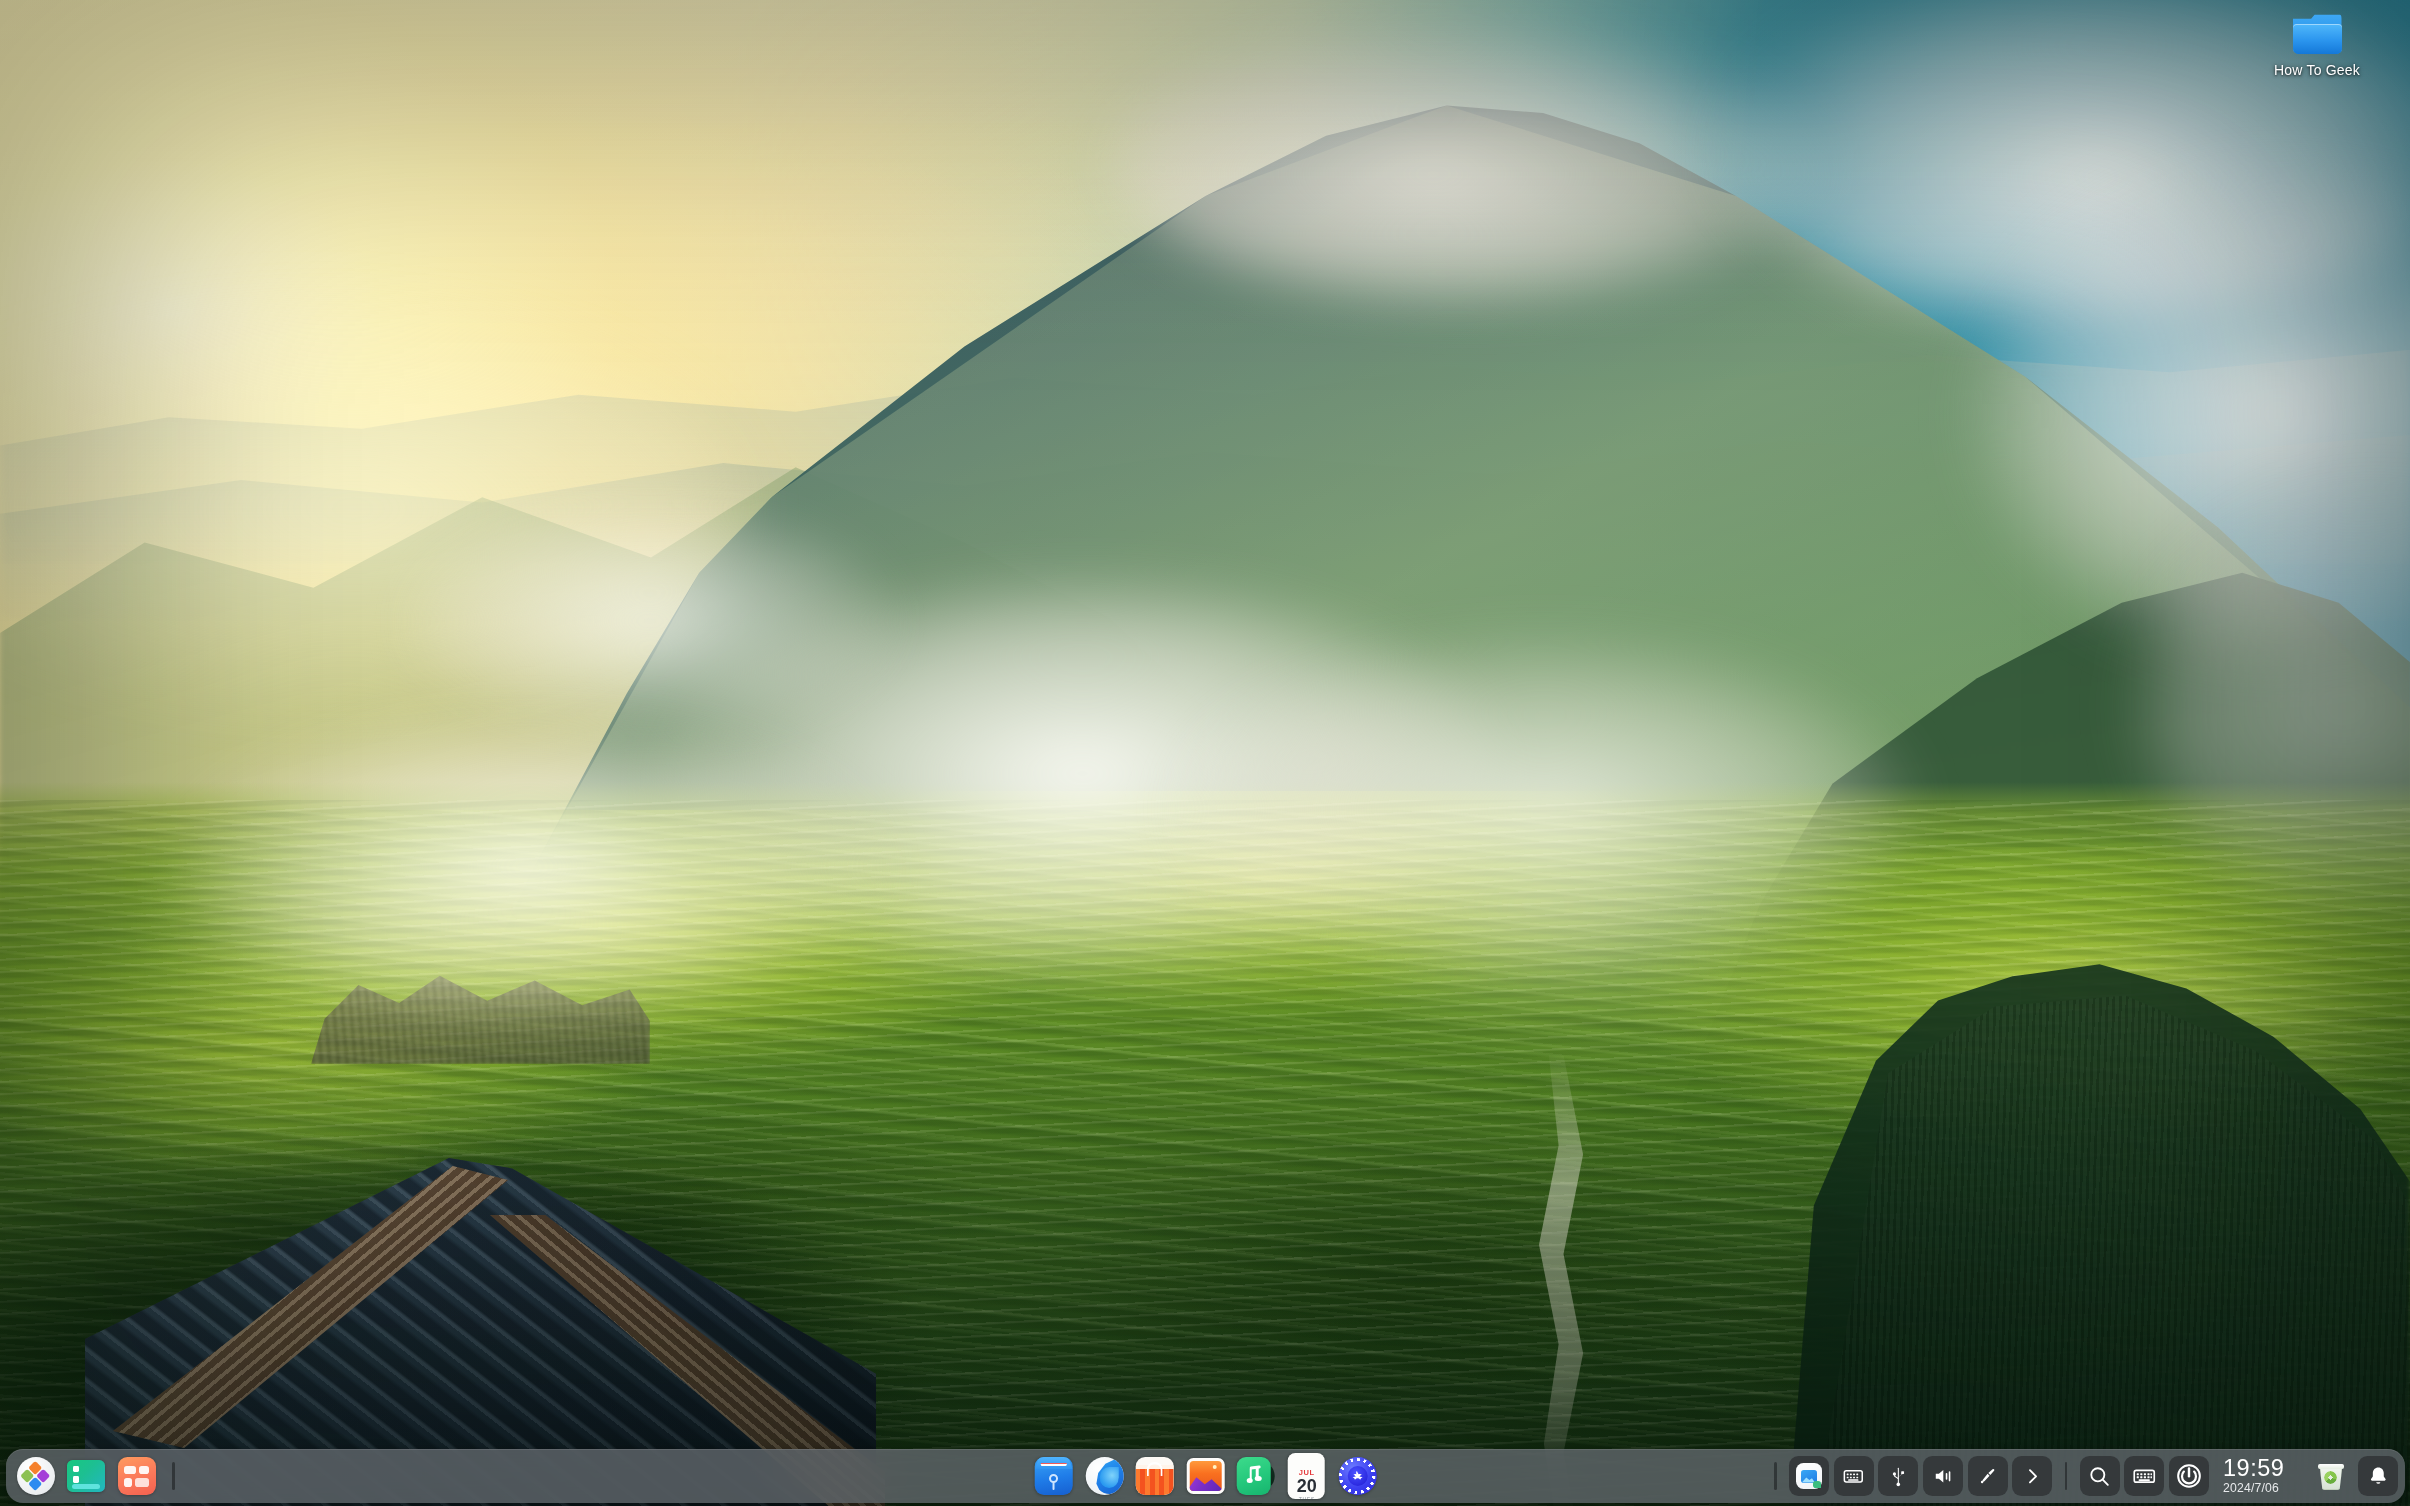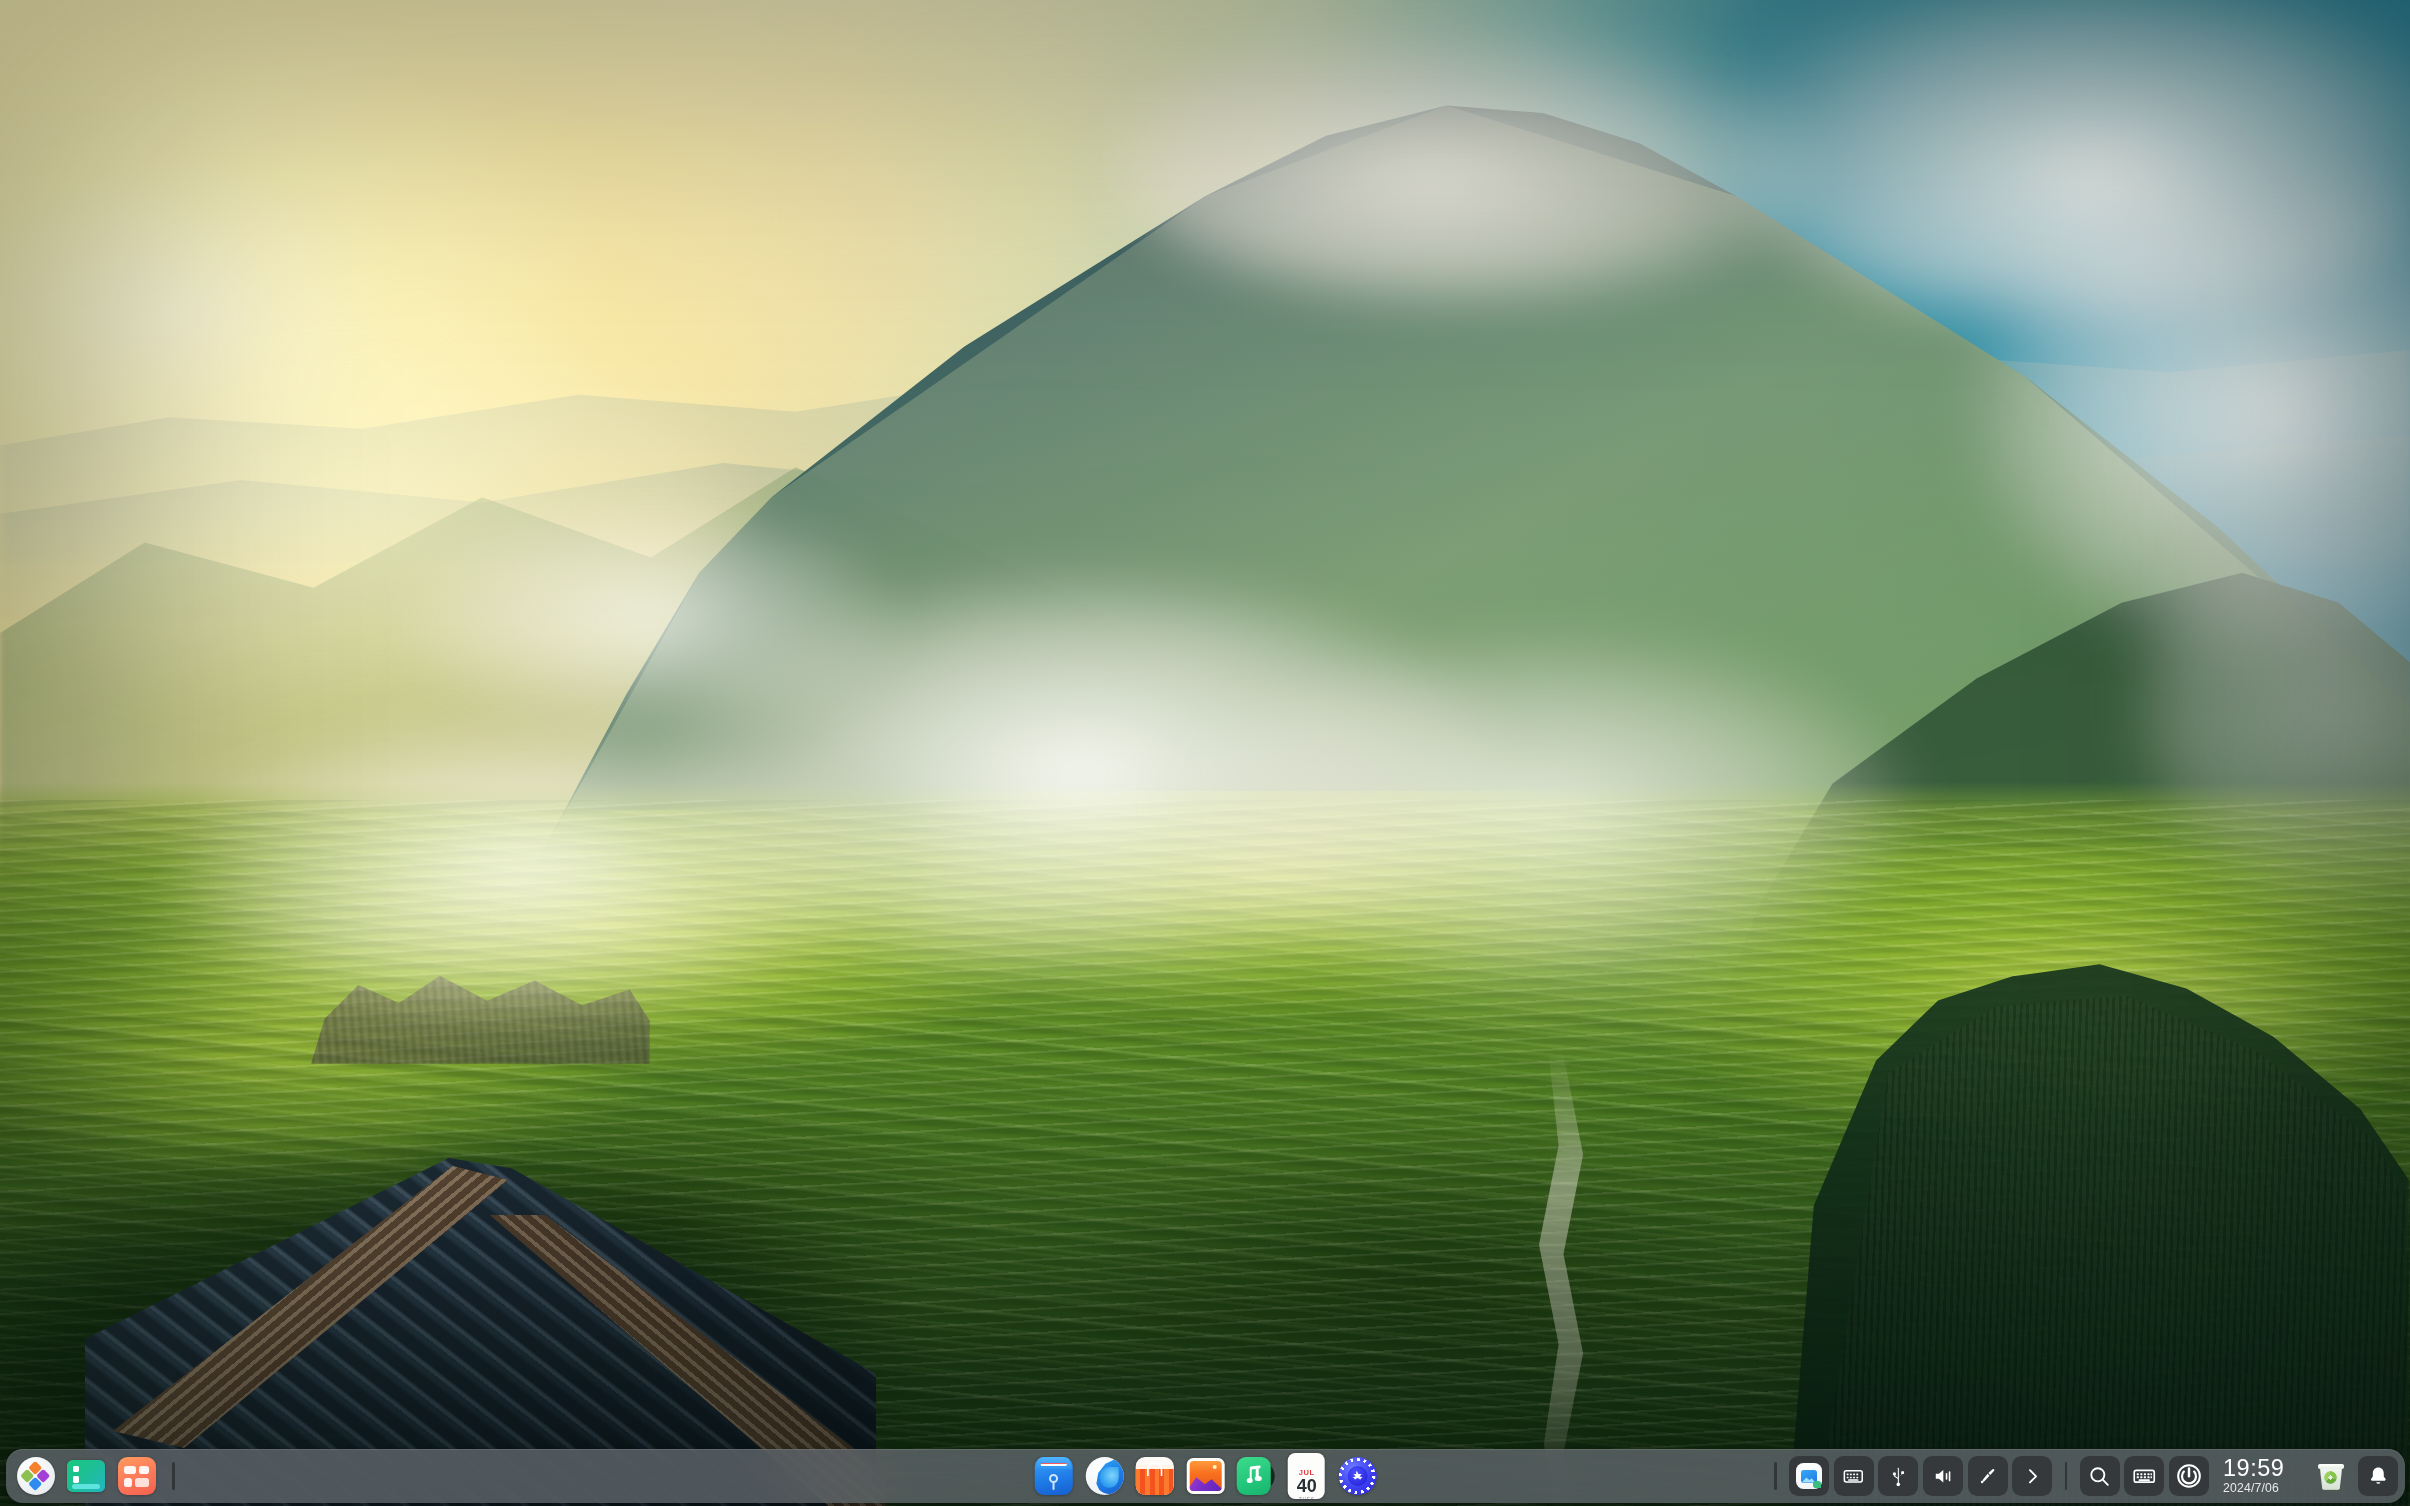--- a/index.html
+++ b/index.html
@@ -708,20 +708,29 @@
   <div class="roof"></div>
   <div class="roof-tiles"></div>
   <div class="roof-ridge"></div>
   <div class="roof-ridge-tex"></div>
   <div class="roof-ridge2"></div>
   <div class="roof-ridge2-tex"></div>
 
   <div class="wp-layer wp-grade"></div>
   <div class="wp-layer wp-vignette"></div>
 
+  <div id="desktop-icons">
+    <div class="desk-icon">
+      <div class="folder-glyph">
+        <div class="folder-back"></div>
+        <div class="folder-front"></div>
+      </div>
+      <div class="desk-label">How To Geek</div>
+    </div>
+  </div>
 
   <div id="taskbar">
     <div class="dock-plate"></div>
     <div class="dock-inner">
 
       <div class="zone-left">
 
         <div class="tb-item">
           <div class="ico-launcher">
             <span class="dia t"></span>
@@ -798,21 +807,21 @@
                 <span class="h1"></span>
                   <span class="h2"></span>
               </span>
             </span>
           </div>
         </div>
 
         <div class="tb-item">
           <div class="ico-cal">
             <span class="cal-mon">JUL</span>
-            <span class="cal-day">40</span>
+            <span class="cal-day">20</span>
             <span class="cal-wd">TUES</span>
           </div>
         </div>
 
         <div class="tb-item">
           <div class="ico-gear">
             <span class="gear-teeth"></span>
             <span class="gear-core">
               <svg width="12.2" height="12.2" viewBox="0 0 24 24">
                 <path fill="#ffffff" d="M12 2c-1.6 2.2-1.8 4.6-.6 6.6-2-.9-4.3-.6-6.2.9 2.4.7 4 2.3 4.5 4.4-2-1-4.3-.6-6 .9 2.5.6 4.2 2.3 4.6 4.5 1.2-1.9 3.2-3 5.3-3 2.1 0 4.1 1.1 5.3 3 .4-2.2 2.1-3.9 4.6-4.5-1.7-1.5-4-1.9-6-.9.5-2.1 2.1-3.7 4.5-4.4-1.9-1.5-4.2-1.8-6.2-.9C13.8 6.6 13.6 4.2 12 2z"></path>

